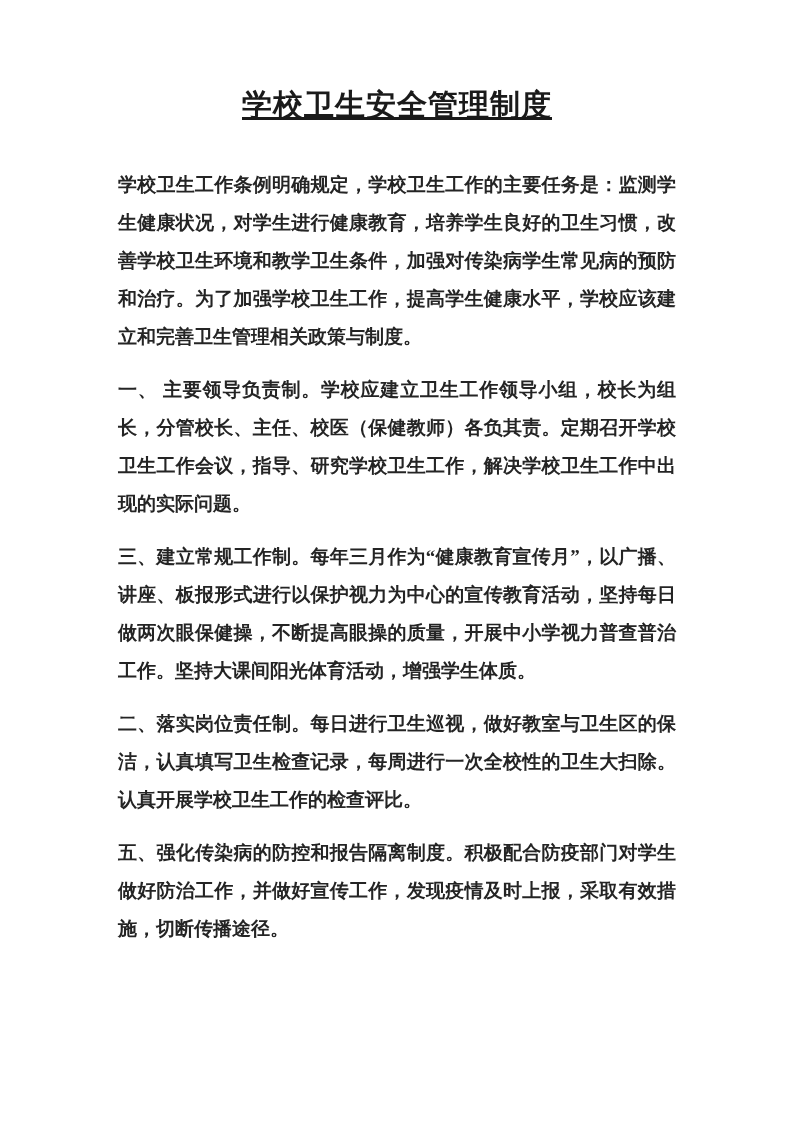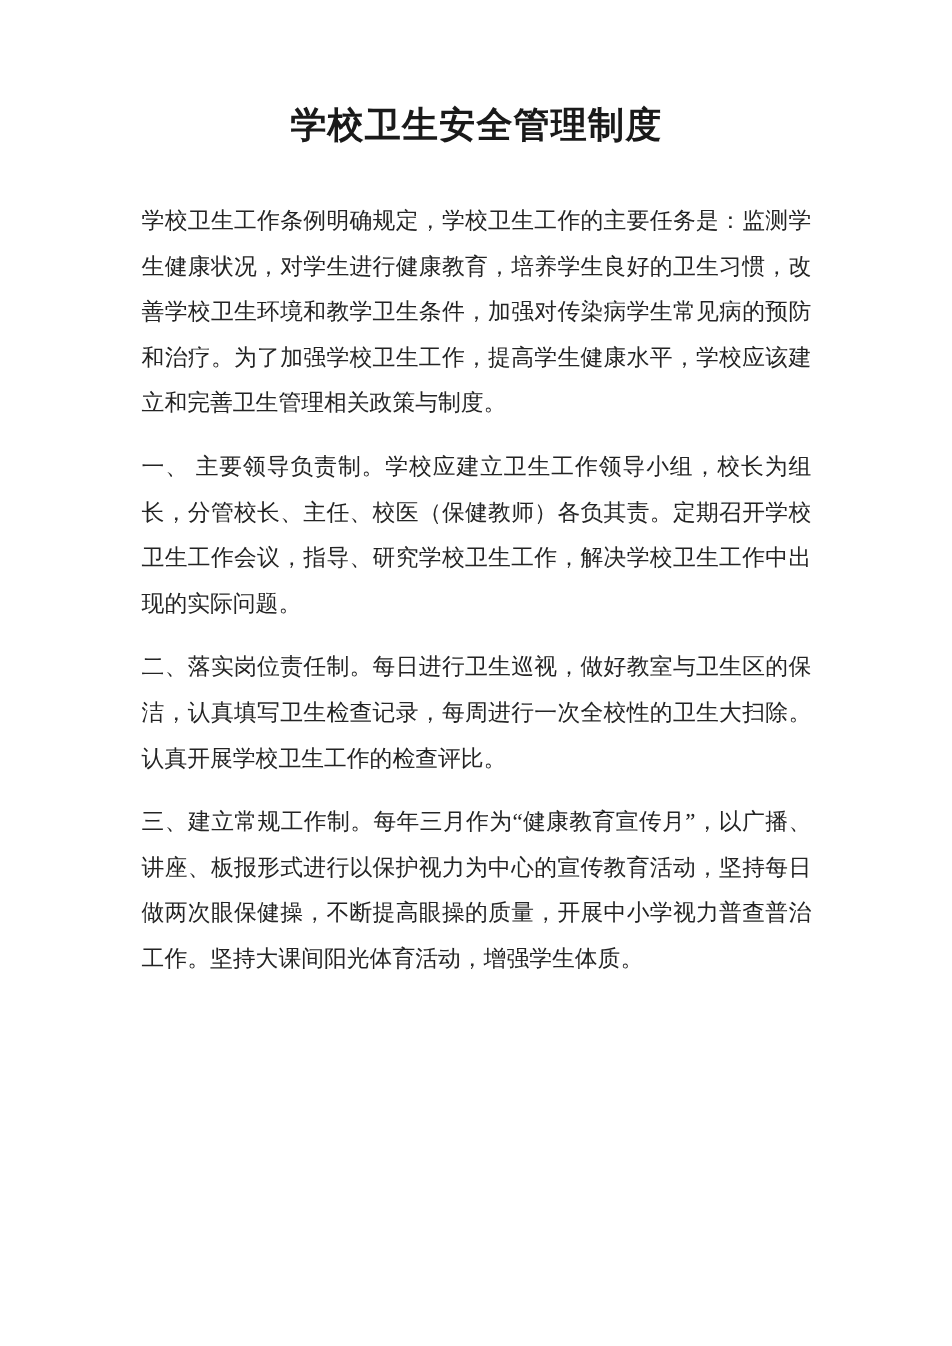--- a/index.html
+++ b/index.html
@@ -22,38 +22,41 @@
       color: #222222;
     }
     .doc-title {
       font-size: 30px;
       line-height: 38px;
       font-weight: bold;
       text-align: center;
       letter-spacing: 1px;
       margin: 0 0 42px 0;
       color: #1a1a1a;
+      text-decoration: underline;
     }
     .doc-body p {
       font-size: 19px;
       line-height: 38px;
       text-align: justify;
       text-justify: inter-ideograph;
       margin: 0 0 15px 0;
       word-break: break-all;
       color: #242424;
+      font-weight: bold;
     }
     .doc-body p:last-child {
       margin-bottom: 0;
     }
   </style>
 </head>
 <body>
 
 <div class="page">
   <h1 class="doc-title">学校卫生安全管理制度</h1>
   <div class="doc-body" id="doc-body">
       <p>学校卫生工作条例明确规定，学校卫生工作的主要任务是：监测学生健康状况，对学生进行健康教育，培养学生良好的卫生习惯，改善学校卫生环境和教学卫生条件，加强对传染病学生常见病的预防和治疗。为了加强学校卫生工作，提高学生健康水平，学校应该建立和完善卫生管理相关政策与制度。</p>
       <p>一、 主要领导负责制。学校应建立卫生工作领导小组，校长为组长，分管校长、主任、校医（保健教师）各负其责。定期召开学校卫生工作会议，指导、研究学校卫生工作，解决学校卫生工作中出现的实际问题。</p>
+      <p>三、建立常规工作制。每年三月作为“健康教育宣传月”，以广播、讲座、板报形式进行以保护视力为中心的宣传教育活动，坚持每日做两次眼保健操，不断提高眼操的质量，开展中小学视力普查普治工作。坚持大课间阳光体育活动，增强学生体质。</p>
       <p>二、落实岗位责任制。每日进行卫生巡视，做好教室与卫生区的保洁，认真填写卫生检查记录，每周进行一次全校性的卫生大扫除。认真开展学校卫生工作的检查评比。</p>
-      <p>三、建立常规工作制。每年三月作为“健康教育宣传月”，以广播、讲座、板报形式进行以保护视力为中心的宣传教育活动，坚持每日做两次眼保健操，不断提高眼操的质量，开展中小学视力普查普治工作。坚持大课间阳光体育活动，增强学生体质。</p>
+      <p>五、强化传染病的防控和报告隔离制度。积极配合防疫部门对学生做好防治工作，并做好宣传工作，发现疫情及时上报，采取有效措施，切断传播途径。</p>
     </div>
 </div>
 
 </body></html>

